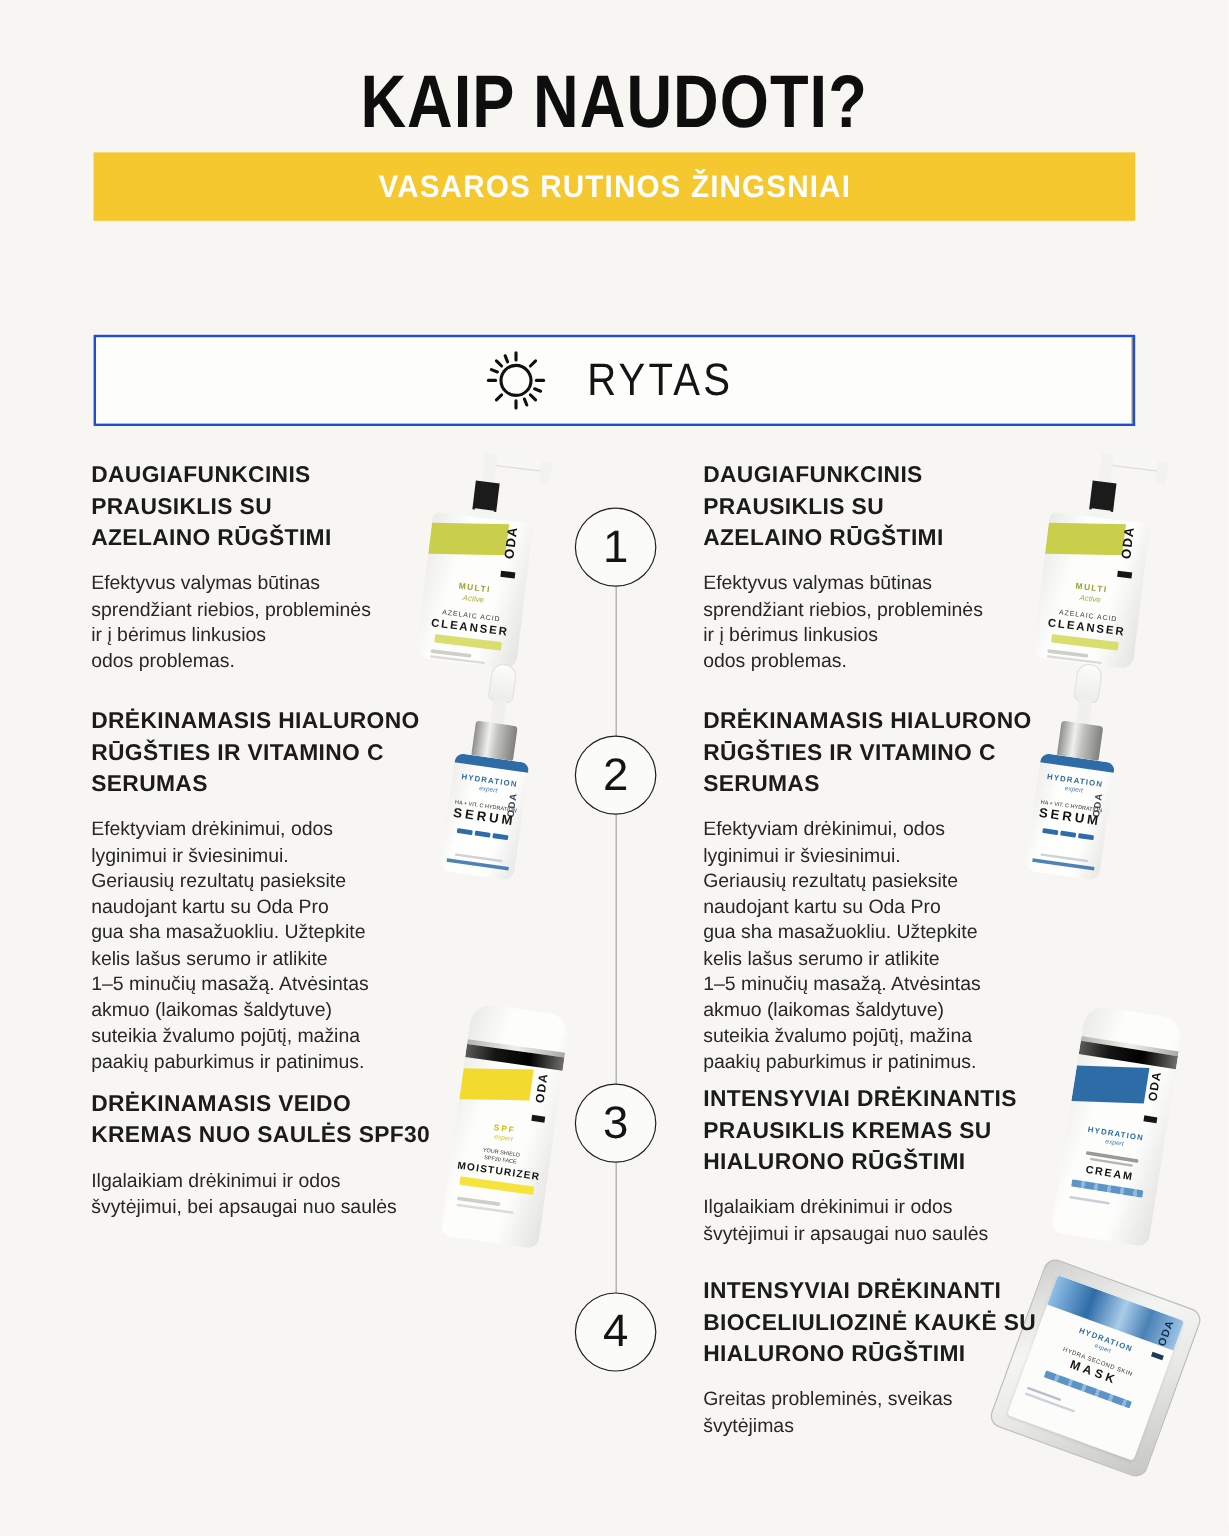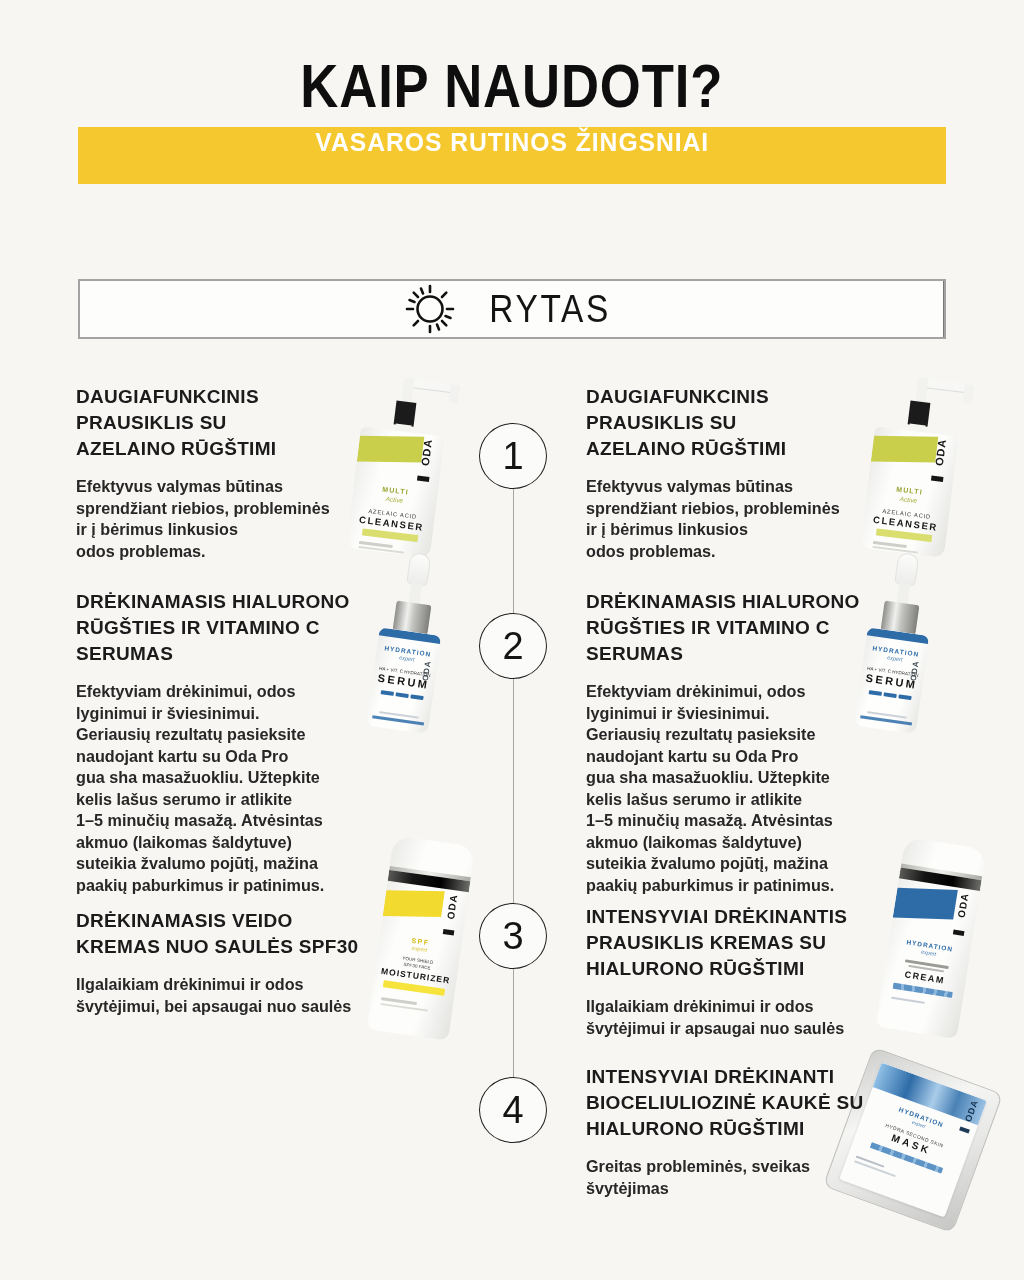--- a/index.html
+++ b/index.html
@@ -10,40 +10,40 @@
   *{margin:0;padding:0;box-sizing:border-box}
   html,body{background:#fff}
   .page{position:relative;width:1024px;height:1280px;background:var(--bg);
     font-family:"Liberation Sans",sans-serif;overflow:hidden;margin:0 auto}
 
   
   .title{position:absolute;top:50px;left:0;width:100%;text-align:center;color:#0e0e0e}
   .title span{display:inline-block;font-size:62px;font-weight:700;letter-spacing:1px;
     transform:scaleX(.85);white-space:nowrap}
   .banner{position:absolute;left:78px;top:127px;width:868px;height:57px;background:var(--yellow);
-    display:flex;align-items:flex-start;justify-content:center}
+    display:flex;align-items:center;justify-content:center}
   .banner span{display:inline-block;color:#fff;font-size:26px;font-weight:700;letter-spacing:1px;
     transform:scaleX(.95);white-space:nowrap}
   .subtitle{position:absolute;top:214px;left:0;width:100%;text-align:center;
     font-size:22px;font-weight:700;font-style:italic;color:#191919}
 
   
-  .timebar{position:absolute;left:78px;top:279px;width:868px;height:60px;background:#FDFDFC;
-    border:2px solid #a3a3a3;display:flex}
+  .timebar{position:absolute;left:78px;top:279px;width:868px;height:76px;background:#FDFDFC;
+    border:2px solid #1d4ed8;display:flex}
   .timecell{flex:1;display:flex;align-items:center;justify-content:center;gap:24px}
   .timecell:first-child{border-right:1.5px solid #777}
   .timecell .lbl{display:inline-block;font-size:38px;font-weight:500;letter-spacing:3px;
     color:#141414;transform:scaleX(.88);white-space:nowrap}
   .timecell svg{flex:none}
 
   
   .txt{position:absolute;width:300px;z-index:2}
   .h{font-size:19px;line-height:26px;font-weight:700;letter-spacing:.3px;color:#1b1b1b;
     margin-bottom:14px;white-space:pre-line}
-  .b{font-size:16.2px;line-height:21.5px;font-weight:700;color:var(--body);white-space:pre-line}
+  .b{font-size:16.2px;line-height:21.5px;font-weight:400;color:var(--body);white-space:pre-line}
   .note{margin-top:10px;font-size:16px;font-weight:700;font-style:italic;color:#1e1e1e}
   #m1{left:76px;top:384px} #e1{left:586px;top:384px}
   #m2{left:76px;top:589px} #e2{left:586px;top:589px}
   #m3{left:76px;top:908px} #e3{left:586px;top:904px}
   #e4{left:586px;top:1064px}
 
   
   .tline{position:absolute;left:512.5px;top:456px;width:1.5px;height:654px;background:#a6a6a4;z-index:0}
   .stepnum{position:absolute;left:479px;width:68px;height:66px;border:1.6px solid #1f1f1f;
     border-radius:50%;background:#FBFBF9;display:flex;align-items:center;justify-content:center;

